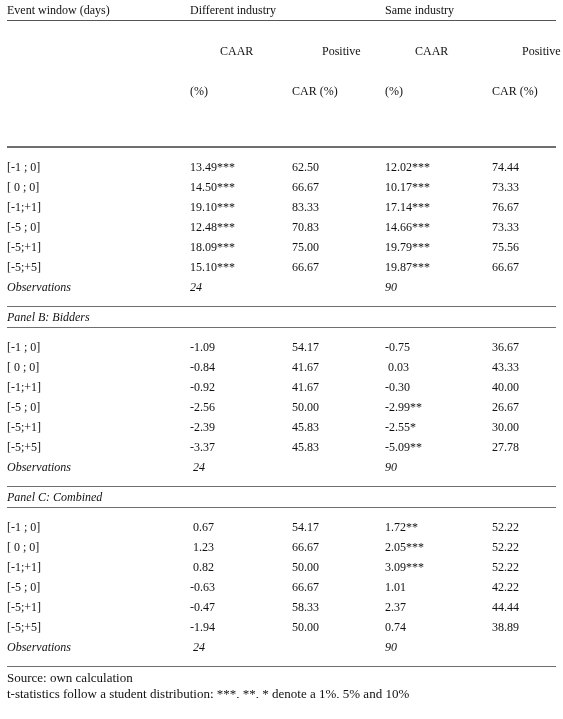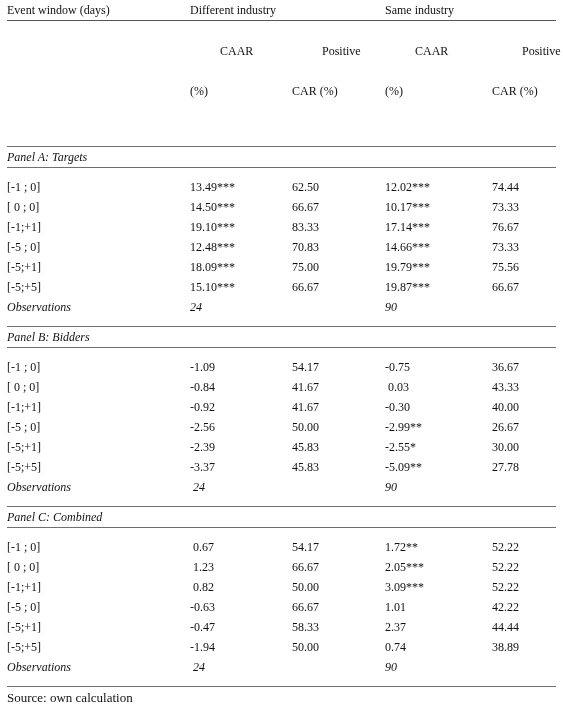--- a/index.html
+++ b/index.html
@@ -142,23 +142,20 @@
       </tr>
 
       <tr>
           <td class="spacer-xs" colspan="5"></td>
         </tr>
 
       <tr class="rule-row">
         <td colspan="5"><div class="rule"></div></td>
       </tr>
 
-      <tr>
-        <td colspan="5" class="panel-title">Panel A: Targets</td>
-      </tr>
       <tr class="rule-row">
         <td colspan="5"><div class="rule"></div></td>
       </tr>
       <tr>
           <td class="spacer-sm" colspan="5"></td>
         </tr>
 
       <tr class="datarow">
         <td>[-1 ; 0]</td>
         <td class="num">13.49***</td>
@@ -348,15 +345,16 @@
         </tr>
       <tr class="rule-row">
         <td colspan="5"><div class="rule"></div></td>
       </tr>
 
     </tbody>
   </table>
 
   <div class="footer">
     <div>Source: own calculation</div>
+    <div class="clip"><span>t-statistics follow a student distribution; ***, **, * denote a 1%, 5% and 10%</span></div>
   </div>
 
 </div>
 
 </body></html>

